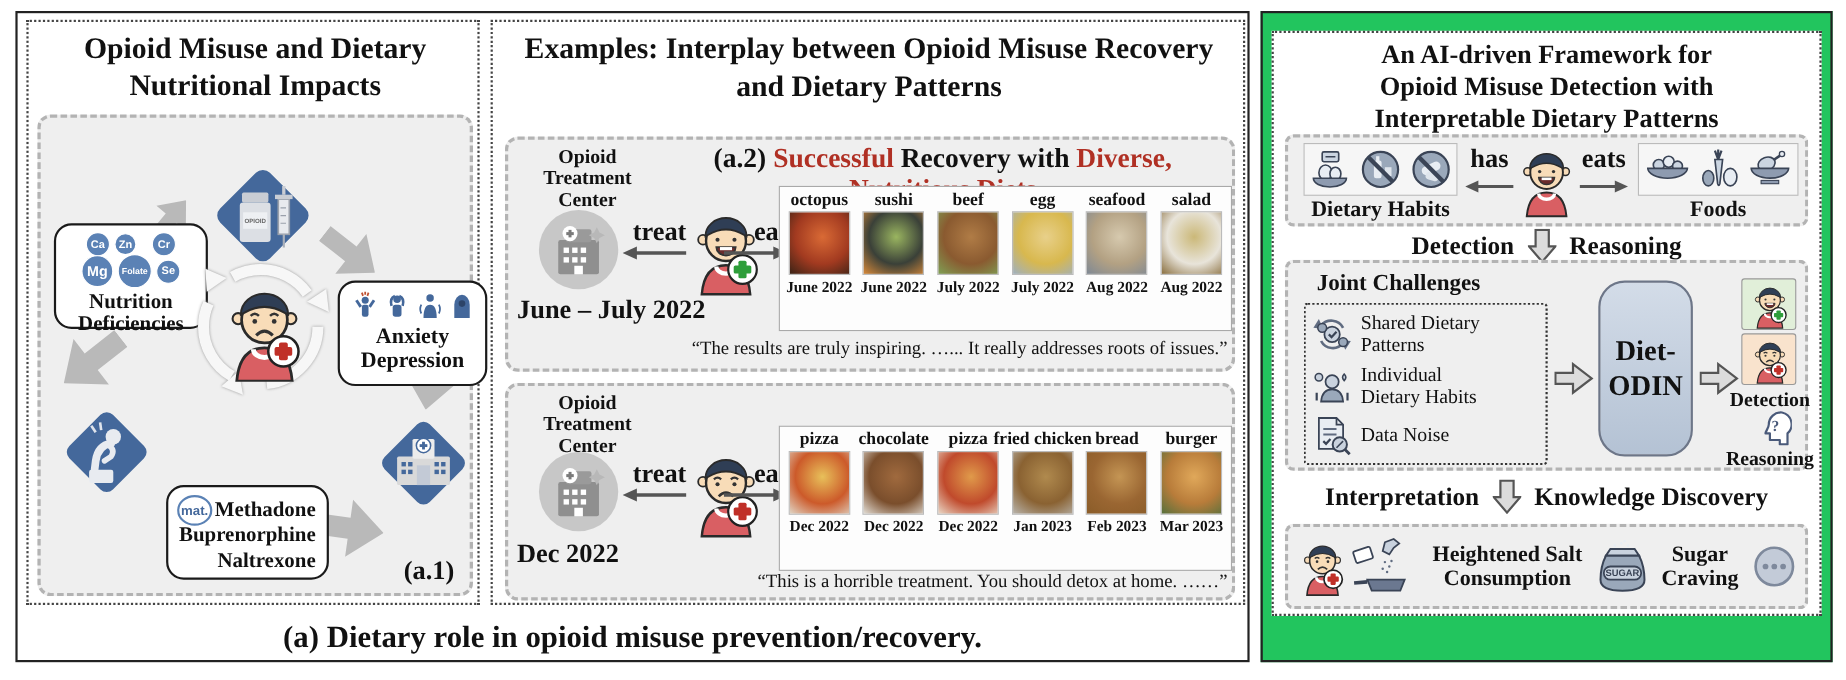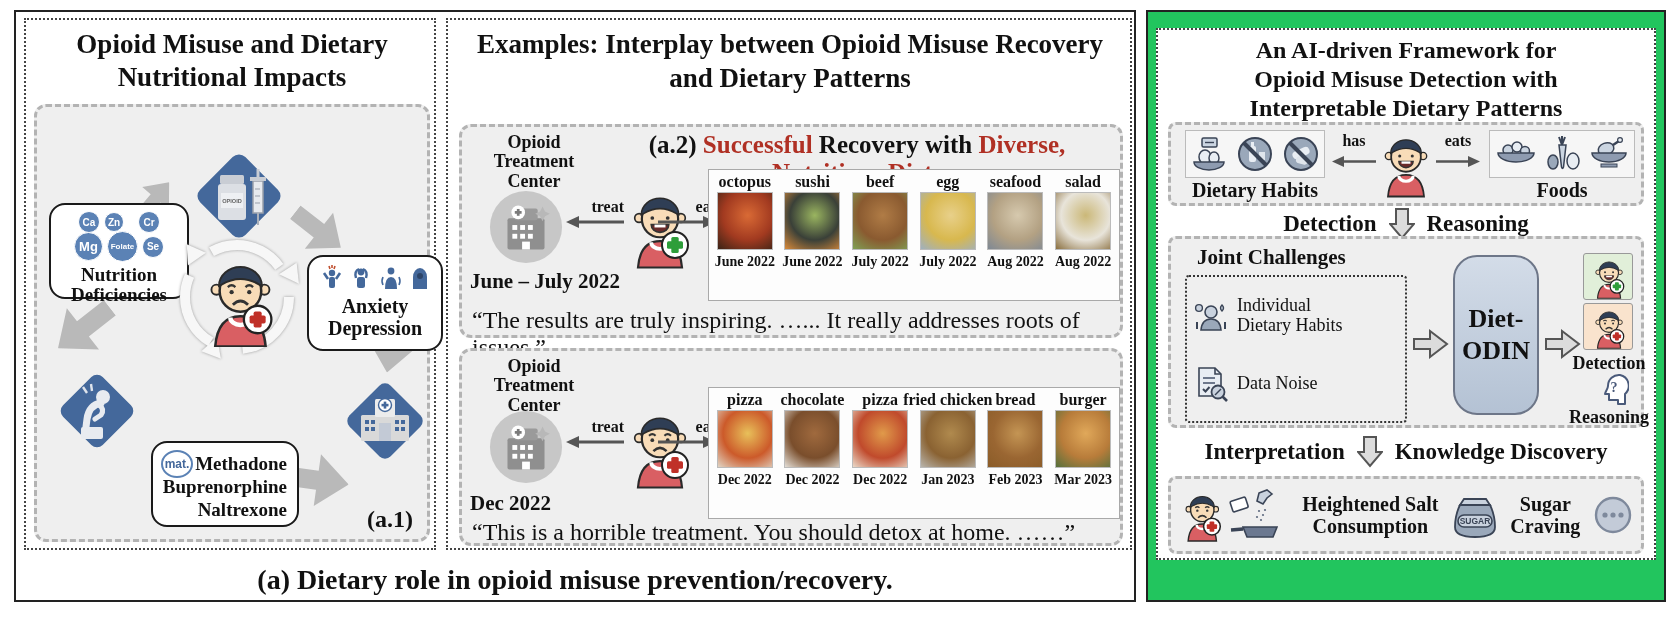--- a/index.html
+++ b/index.html
@@ -46,30 +46,30 @@
   .case-box { left:11px; width:664px; position:absolute; }
   #case-a2 { top:104px; height:214px; }
   #case-a3 { top:328px; height:198px; }
   .case-heading { position:absolute; left:130px; top:4px; width:530px; text-align:center;
                   font-size:25px; font-weight:bold; }
   .red { color:#B03024; }
   .otc-label { position:absolute; left:2px; top:6px; width:140px; text-align:center;
                font-size:18px; line-height:1.08; font-weight:bold; }
   .otc-circle { position:absolute; left:26px; }
   .treat-wrap { position:absolute; width:58px; text-align:right; }
-  .arrow-label { font-size:16px; font-weight:bold; line-height:1; }
-  .period { position:absolute; left:8px; font-size:21px; font-weight:bold; }
+  .arrow-label { font-size:24px; font-weight:bold; line-height:1; }
+  .period { position:absolute; left:8px; font-size:24px; font-weight:bold; }
   .strip { position:absolute; left:246px; top:42px; width:412px; height:132px;
            background:#fdfdfd; border:1.5px solid #a9a9a9;
            display:flex; justify-content:space-around; padding:2px 2px; }
   .food { width:64px; display:flex; flex-direction:column; align-items:center; }
   .food-name { font-size:16px; font-weight:bold; white-space:nowrap; line-height:1.2; }
   .photo { width:56px; height:58px; border:1px solid #bbb; margin-top:1px; }
   .food-date { font-size:14px; font-weight:bold; white-space:nowrap; margin-top:4px; }
-  .quote { position:absolute; left:10px; width:644px; text-align:left; font-size:24px; }
+  .quote { position:absolute; left:10px; width:644px; text-align:right; font-size:17px; }
   #a-caption { left:0; bottom:4px; width:100%; font-size:28px; }
 
   
   #b-inner { left:8px; top:16px; width:500px; height:532px; }
   #b-title { left:8px; top:6px; width:480px; font-size:24px; line-height:1.2; }
   #b-graph { left:10px; top:92px; width:476px; height:84px; border-radius:8px; }
   .icon-tray { position:absolute; top:5px; height:48px; background:#f6f6f6;
                border:1.5px solid #bbb; display:flex; align-items:center;
                justify-content:space-around; }
   .tray-label { position:absolute; top:54px; font-size:20px; font-weight:bold; text-align:center; }
@@ -516,20 +516,34 @@
         <path d="M7,1 h12 v15 h6 L13,30 1,16 h6 z"></path>
       </svg>
       <span>Reasoning</span>
     </div>
 
     <div id="b-chal" class="abs graybox" style="position:absolute">
       <div id="chal-label">Joint Challenges</div>
       <div id="chal-list">
         <div class="chal-item">
           <svg width="36" height="36" viewBox="0 0 36 36">
+            <path d="M28,12 a12,12 0 0 0 -20,-2" stroke="#5f6b80" stroke-width="2.4" fill="none"></path>
+            <polygon points="6,4 10,13 1,12" fill="#5f6b80"></polygon>
+            <path d="M8,24 a12,12 0 0 0 20,2" stroke="#5f6b80" stroke-width="2.4" fill="none"></path>
+            <polygon points="30,32 26,23 35,24" fill="#5f6b80"></polygon>
+            <circle cx="18" cy="18" r="7" fill="#c9d2de" stroke="#3a4456" stroke-width="1.6"></circle>
+            <path d="M15,18 l2.5,2.5 4.5,-5" stroke="#3a4456" stroke-width="2" fill="none"></path>
+            <circle cx="9" cy="12" r="4" fill="#9aa8ba" stroke="#3a4456" stroke-width="1.4"></circle>
+            <circle cx="28" cy="25" r="4" fill="#9aa8ba" stroke="#3a4456" stroke-width="1.4"></circle>
+          </svg>
+          <span class="pre">Shared Dietary
+Patterns</span>
+        </div>
+        <div class="chal-item">
+          <svg width="36" height="36" viewBox="0 0 36 36">
             <circle cx="18" cy="14" r="6" fill="#c9d2de" stroke="#3a4456" stroke-width="1.6"></circle>
             <path d="M8,32 q1,-11 10,-11 q9,0 10,11 z" fill="#9aa8ba" stroke="#3a4456" stroke-width="1.6"></path>
             <circle cx="6" cy="10" r="3.4" fill="#c9d2de" stroke="#3a4456" stroke-width="1.4"></circle>
             <path d="M29,7 q3,3 0,6 q-3,-3 0,-6 z" fill="#c9d2de" stroke="#3a4456" stroke-width="1.4"></path>
             <line x1="4" y1="24" x2="4" y2="31" stroke="#3a4456" stroke-width="2"></line>
             <line x1="32" y1="24" x2="32" y2="31" stroke="#3a4456" stroke-width="2"></line>
           </svg>
           <span class="pre">Individual
 Dietary Habits</span>
         </div>

